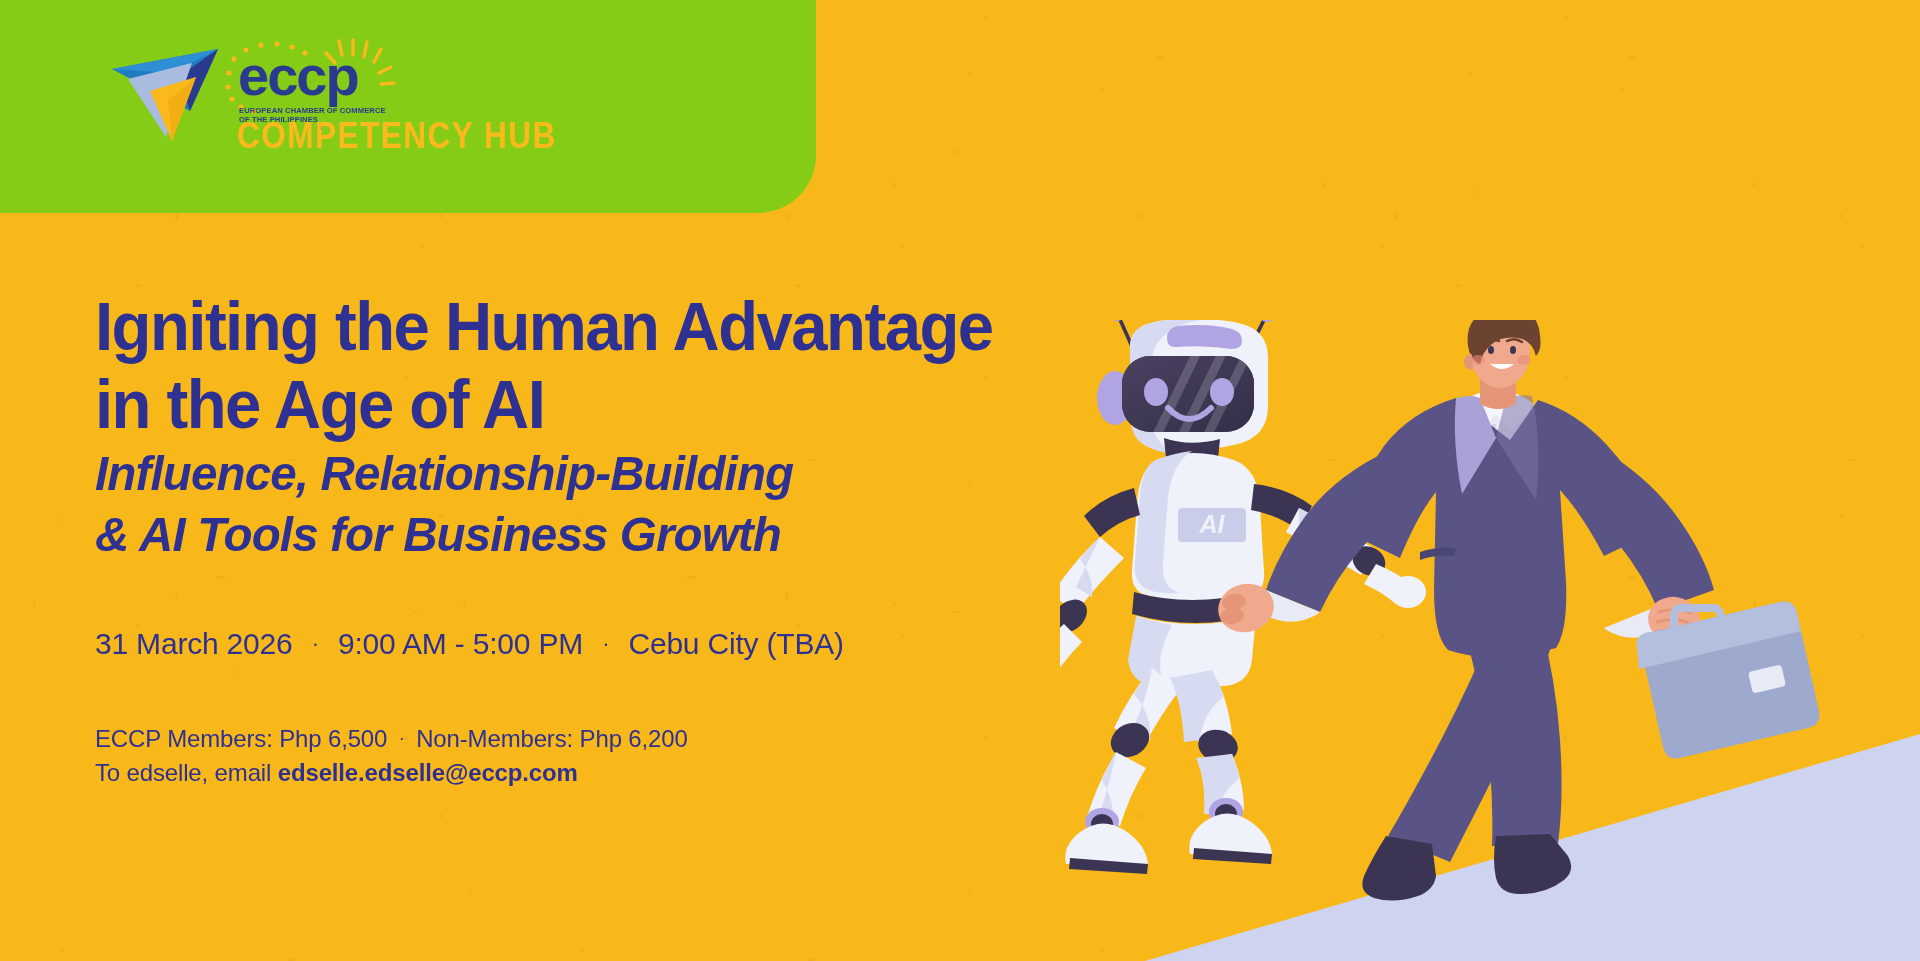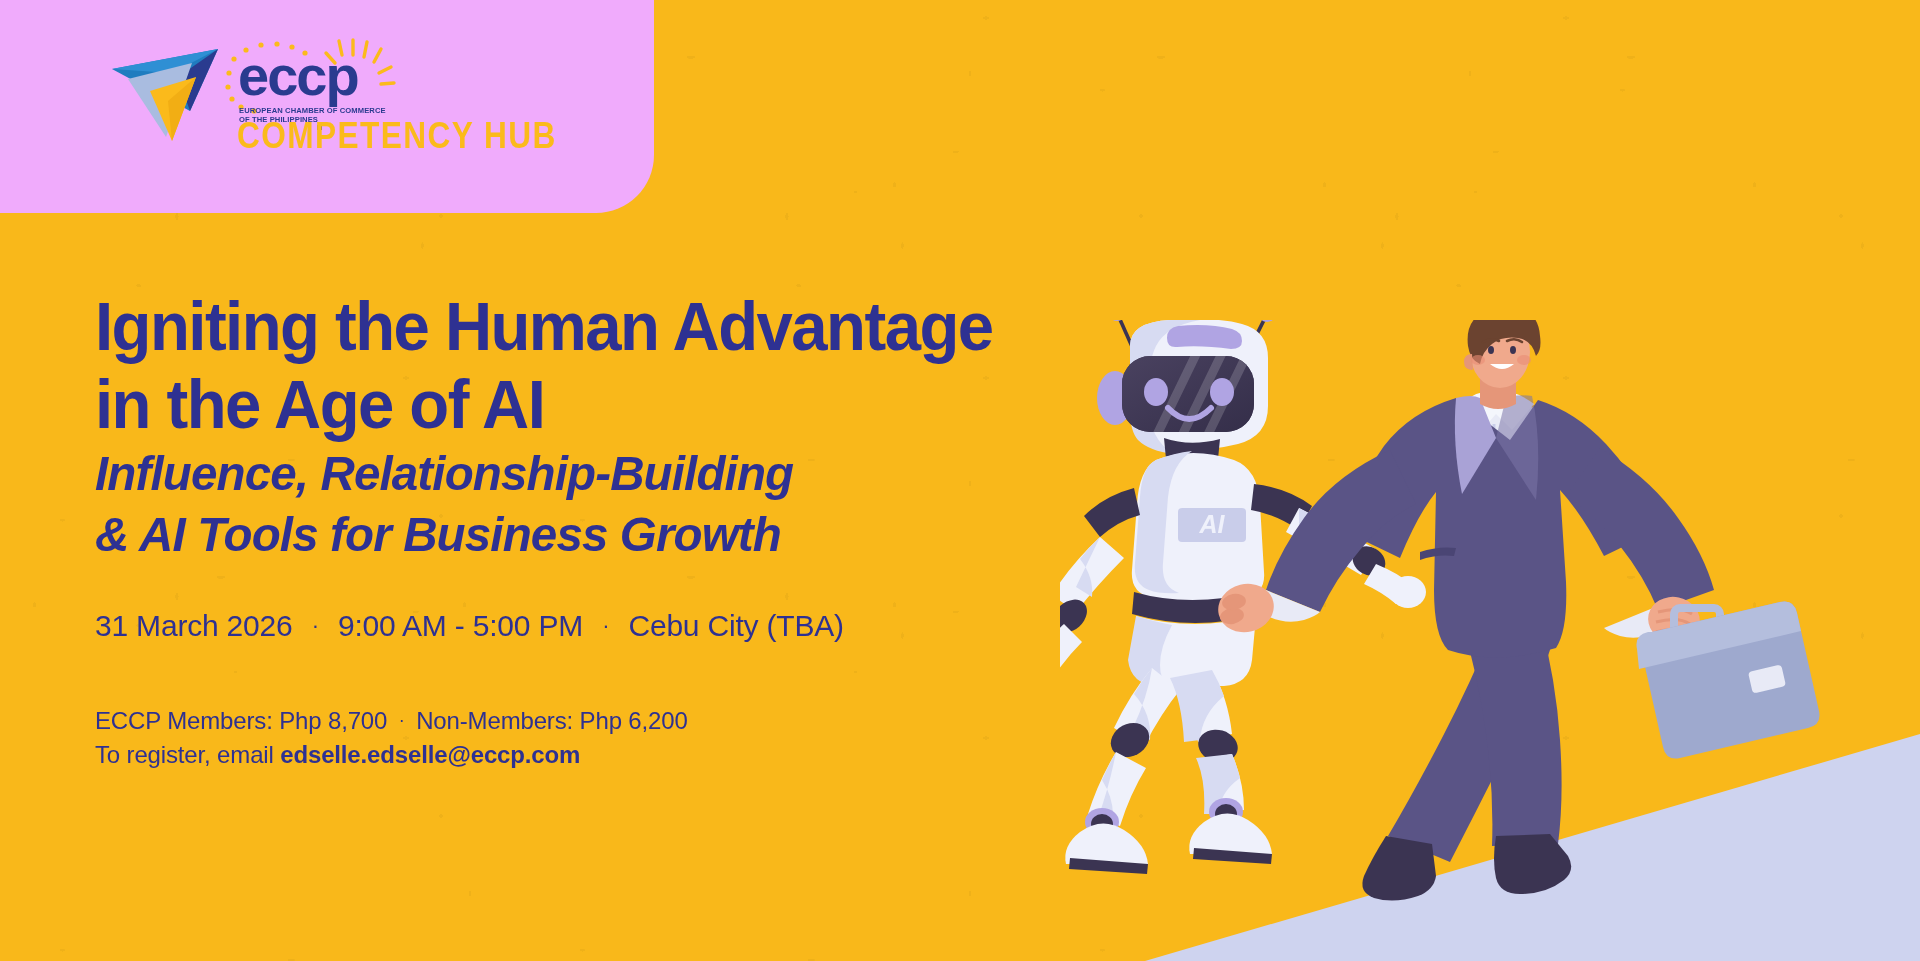--- a/index.html
+++ b/index.html
@@ -42,22 +42,22 @@
   
   #ramp {
     position:absolute; left:0; top:0;
     width:1920px; height:961px;
     pointer-events:none;
   }
 
   
   #logo-card {
     position:absolute; left:0; top:0;
-    width:654px; height:213px;
-    background:#f0abfc;
+    width:816px; height:213px;
+    background:#84cc16;
     border-bottom-right-radius:58px;
     z-index:30;
   }
   #logo-wrap {
     position:absolute; left:110px; top:33px;
     width:480px; height:118px;
   }
 
   
   #copy {
@@ -84,21 +84,21 @@
     font-size:49px;
     line-height:1.24;
     letter-spacing:-.9px;
     white-space:nowrap;
     transform:scaleX(.97);
     transform-origin:left center;
   }
   #subhead-block { }
 
   #details {
-    margin-top:44px;
+    margin-top:62px;
     color:#2E3192;
     font-size:30px;
     font-weight:400;
     letter-spacing:-.2px;
     white-space:nowrap;
   }
   .sep { padding:0 11px; font-size:22px; vertical-align:3px; }
 
   #pricing {
     margin-top:61px;
@@ -356,22 +356,22 @@
     <div id="details">
       <span>31 March 2026</span>
       <span class="sep">·</span>
       <span>9:00 AM - 5:00 PM</span>
       <span class="sep">·</span>
       <span>Cebu City (TBA)</span>
     </div>
 
     <div id="pricing">
       <div>
-        <span>ECCP Members: Php 8,700</span>
+        <span>ECCP Members: Php 6,500</span>
         <span class="sep">·</span>
         <span>Non-Members: Php 6,200</span>
       </div>
       <div>
-        <span>To register, email </span><span id="email">edselle.edselle@eccp.com</span>
+        <span>To edselle, email </span><span id="email">edselle.edselle@eccp.com</span>
       </div>
     </div>
   </div>
 </div>
 
 </body></html>

